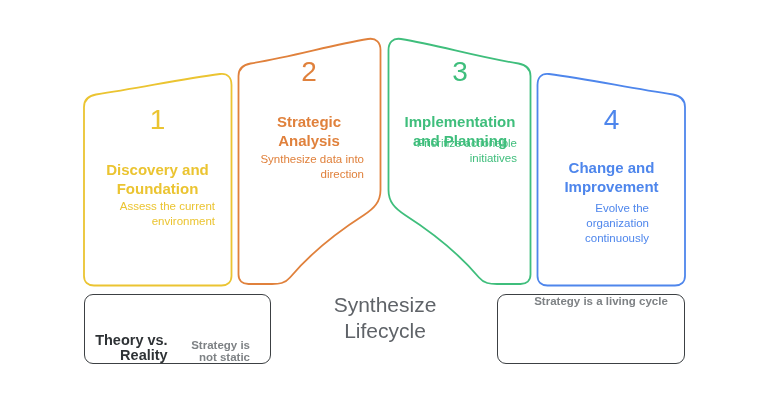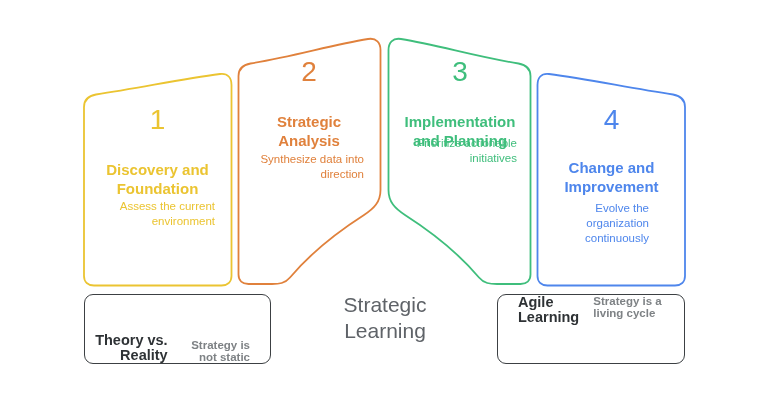--- a/index.html
+++ b/index.html
@@ -47,25 +47,24 @@
   <div class="abs psub" style="left: 254px; top: 152px; width: 110px; color: rgb(224, 129, 60);">Synthesize data into direction</div>
 
   <div class="abs num" style="left: 389px; top: 58px; width: 142px; color: rgb(63, 190, 124);">3</div>
   <div class="abs ptitle" style="left: 398px; top: 112px; width: 124px; color: rgb(63, 190, 124);">Implementation and Planning</div>
   <div class="abs psub" style="left: 403px; top: 136px; width: 114px; color: rgb(63, 190, 124);">Prioritize actionable initiatives</div>
 
   <div class="abs num" style="left: 538px; top: 106px; width: 147px; color: rgb(78, 134, 236);">4</div>
   <div class="abs ptitle" style="left: 554px; top: 158px; width: 115px; color: rgb(78, 134, 236);">Change and Improvement</div>
   <div class="abs psub" style="left: 574px; top: 201px; width: 75px; color: rgb(78, 134, 236);">Evolve the organization continuously</div>
 
-  <div class="center-title">Strategic Learning</div>
+  <div class="center-title">Synthesize Lifecycle</div>
 
   <div class="note left">
     <div class="note-title">Theory vs. Reality</div>
     <div class="note-sub">Strategy is not static</div>
   </div>
 
   <div class="note right">
-    <div class="note-title">Agile Learning</div>
     <div class="note-sub">Strategy is a living cycle</div>
   </div>
 
 </div>
 
 </body></html>

